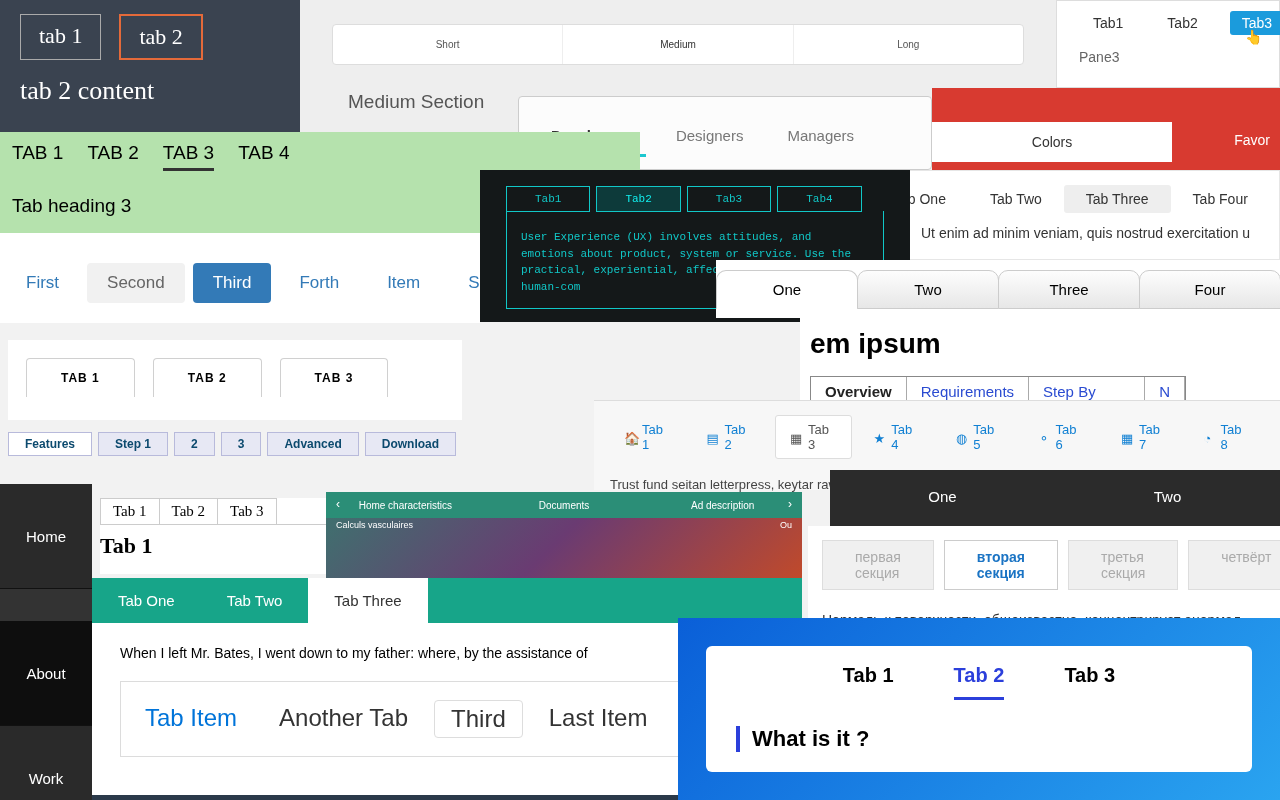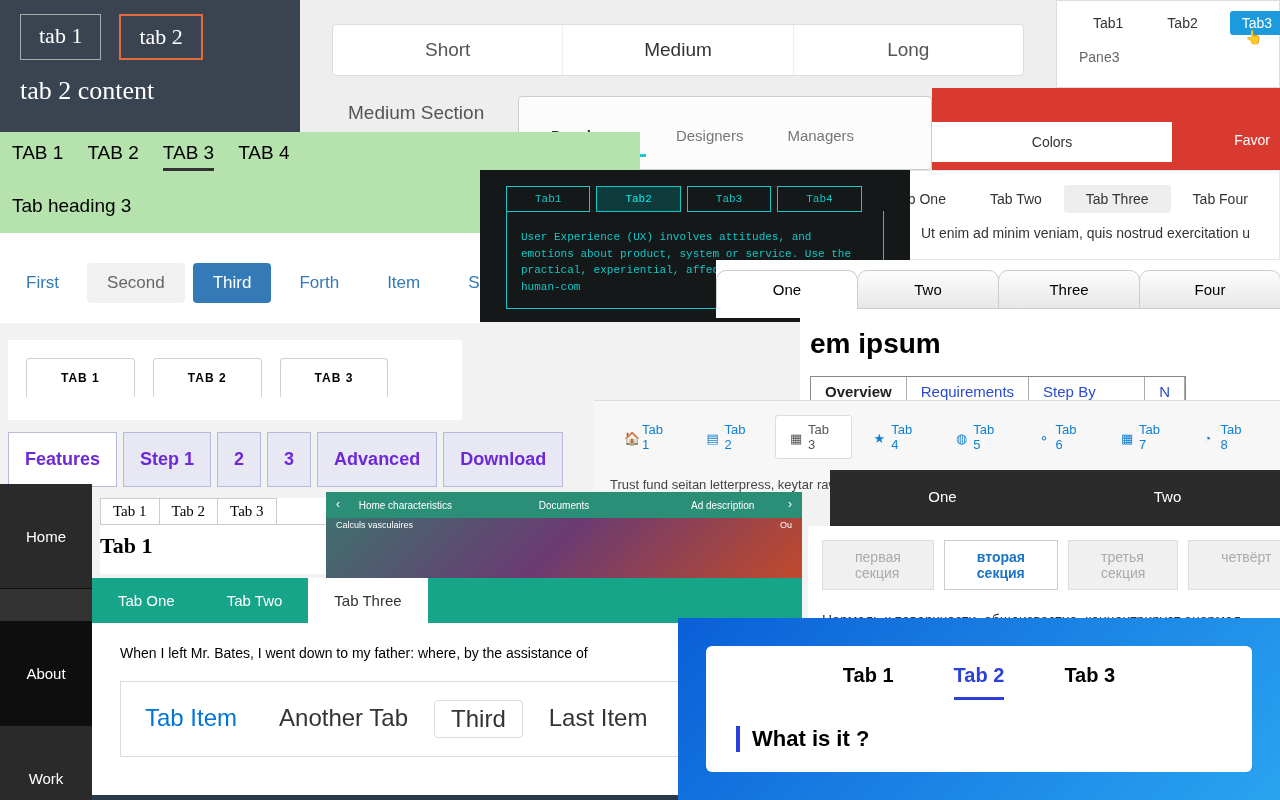--- a/index.html
+++ b/index.html
@@ -9,21 +9,21 @@
   
   .pA { position:absolute; left:0; top:0; width:300px; height:132px; background:#3a4350; padding:14px 20px; color:#fff; font-family: Georgia, serif; }
   .pA .tabs { display:flex; gap:18px; }
   .pA .tab { border:1px solid #aaa; padding:8px 18px; font-size:22px; cursor:pointer; }
   .pA .tab.active { border:2px solid #e46a3a; }
   .pA .content { margin-top:16px; font-size:26px; color:#fff; font-family:"Times New Roman", serif; }
 
   
   .pB { position:absolute; left:300px; top:0; width:756px; height:132px; background:#eee; }
   .pB .tabs { display:flex; margin:24px 32px 0 32px; background:#fff; border-radius:4px; border:1px solid #ddd; }
-  .pB .tab { flex:1; text-align:center; padding:14px 0; font-size:19px; color:#555; border-right:1px solid #eee; cursor:pointer; }
+  .pB .tab { flex:1; text-align:center; padding:14px 0; font-size:10px; color:#555; border-right:1px solid #eee; cursor:pointer; }
   .pB .tab:last-child { border-right:none; }
   .pB .tab.active { color:#333; }
   .pB .heading { margin:26px 0 0 48px; font-size:19px; color:#555; }
 
   
   .pC { position:absolute; left:1056px; top:0; width:224px; height:88px; background:#fff; border:1px solid #ddd; }
   .pC .tabs { display:flex; padding:10px 12px 6px 24px; gap:20px; }
   .pC .tab { font-size:14px; color:#333; padding:4px 12px; cursor:pointer; border-radius:3px; }
   .pC .tab.active { background:#1b9bdc; color:#fff; }
   .pC .cursor { position:absolute; right:16px; top:28px; font-size:14px; }
@@ -91,21 +91,21 @@
   .pM { position:absolute; left:594px; top:400px; width:686px; height:90px; background:#f7f7f7; border-top:1px solid #ddd; padding:14px 16px; font-size:13px; }
   .pM .tabs { display:flex; gap:8px; }
   .pM .tab { padding:6px 14px; color:#1180d3; border-radius:3px; cursor:pointer; display:flex; gap:6px; align-items:center; }
   .pM .tab.active { background:#fff; border:1px solid #ddd; color:#555; }
   .pM .ico { width:12px; height:12px; display:inline-block; }
   .pM .text { margin-top:18px; font-size:13px; color:#444; }
 
   
   .pN { position:absolute; left:8px; top:432px; width:570px; height:52px; }
   .pN .tabs { display:flex; gap:6px; }
-  .pN .tab { background:#e7e8f4; border:1px solid #b8badb; padding:16px 16px; font-size:18px; font-weight:700; color:#6d28d9; cursor:pointer; }
+  .pN .tab { background:#e7e8f4; border:1px solid #b8badb; padding:4px 16px; font-size:12px; font-weight:700; color:#0c4a6e; cursor:pointer; }
   .pN .tab.active { background:#fff; }
 
   
   .pO { position:absolute; left:100px; top:498px; width:226px; height:76px; background:#fff; }
   .pO .tabs { display:flex; gap:0; border-bottom:1px solid #ccc; font-family:"Times New Roman", serif; font-size:15px; }
   .pO .tab { border:1px solid #ccc; border-bottom:none; padding:4px 12px; cursor:pointer; margin-right:-1px; }
   .pO .heading { font-family:"Times New Roman", serif; font-size:22px; font-weight:700; margin-top:8px; }
 
   
   .pP { position:absolute; left:0; top:484px; width:92px; height:316px; background:#333; }

